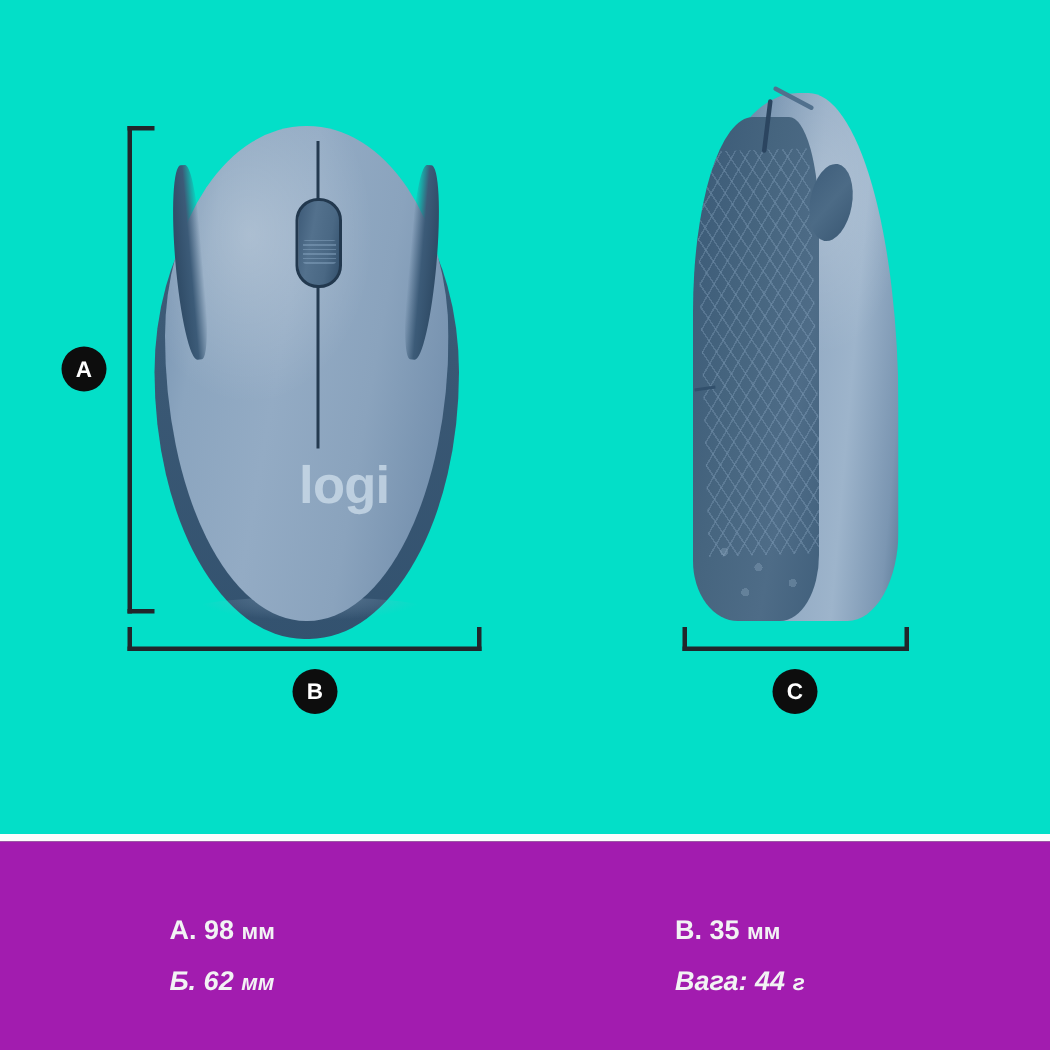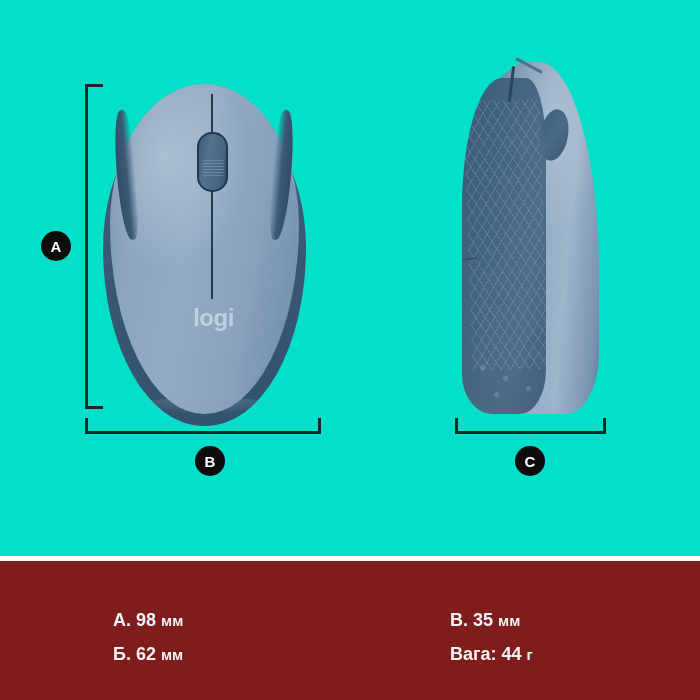--- a/index.html
+++ b/index.html
@@ -23,21 +23,21 @@
     overflow: hidden;
   }
   #divider {
     position: absolute; left: 0; top: 556px;
     width: 700px; height: 5px;
     background: #fdfdfd;
   }
   #specs {
     position: absolute; left: 0; top: 561px;
     width: 700px; height: 139px;
-    background: #7f1d1d;
+    background: #a21caf;
     padding-left: 26px;
   }
 
   
   .bk { position: absolute; background: #21262b; }
 
   
   #brk-a-stem  { left: 85px;  top: 84px;  width: 3px;  height: 325px; }
   #brk-a-top   { left: 85px;  top: 84px;  width: 18px; height: 3px; }
   #brk-a-bot   { left: 85px;  top: 406px; width: 18px; height: 3px; }
@@ -127,25 +127,25 @@
     border: 2.5px solid #22384e;
   }
   #mt-wheel-tex {
     position: absolute; left: 3px; top: 26px;
     width: 22px; height: 16px;
     background: repeating-linear-gradient(0deg, rgba(140,170,198,.45) 0 1px, rgba(0,0,0,0) 1px 3px);
     border-radius: 2px;
   }
   
   #mt-logo {
-    position: absolute; left: 0; top: 222px;
+    position: absolute; left: 16px; top: 222px;
     width: 207px;
     text-align: center;
     color: rgba(214,228,240,.68);
-    font-size: 24px;
+    font-size: 35px;
     font-weight: 600;
     letter-spacing: -0.5px;
     line-height: 1;
   }
   
   #mt-basehl {
     position: absolute; left: 26px; top: 300px;
     width: 155px; height: 16px;
     border-radius: 50%;
     background: radial-gradient(ellipse at 50% 0%, rgba(146,174,200,.45) 0%, rgba(146,174,200,0) 70%);
@@ -231,21 +231,21 @@
   #spec-col-left  { left: 113px; }
   #spec-col-right { left: 450px; }
   .spec-line {
     color: #f2f3f4;
     font-size: 18px;
     font-weight: bold;
     line-height: 1;
     white-space: nowrap;
   }
   .spec-line.r1 { position: absolute; top: 50px; }
-  .spec-line.r2 { position: absolute; top: 84px; }
+  .spec-line.r2 { position: absolute; top: 84px; font-style: italic; }
   .spec-unit { font-size: 15px; }
 </style>
 </head>
 <body>
 
 <div id="stage">
 
   <div id="hero">
 
     <div class="bk" id="brk-a-stem"></div>

